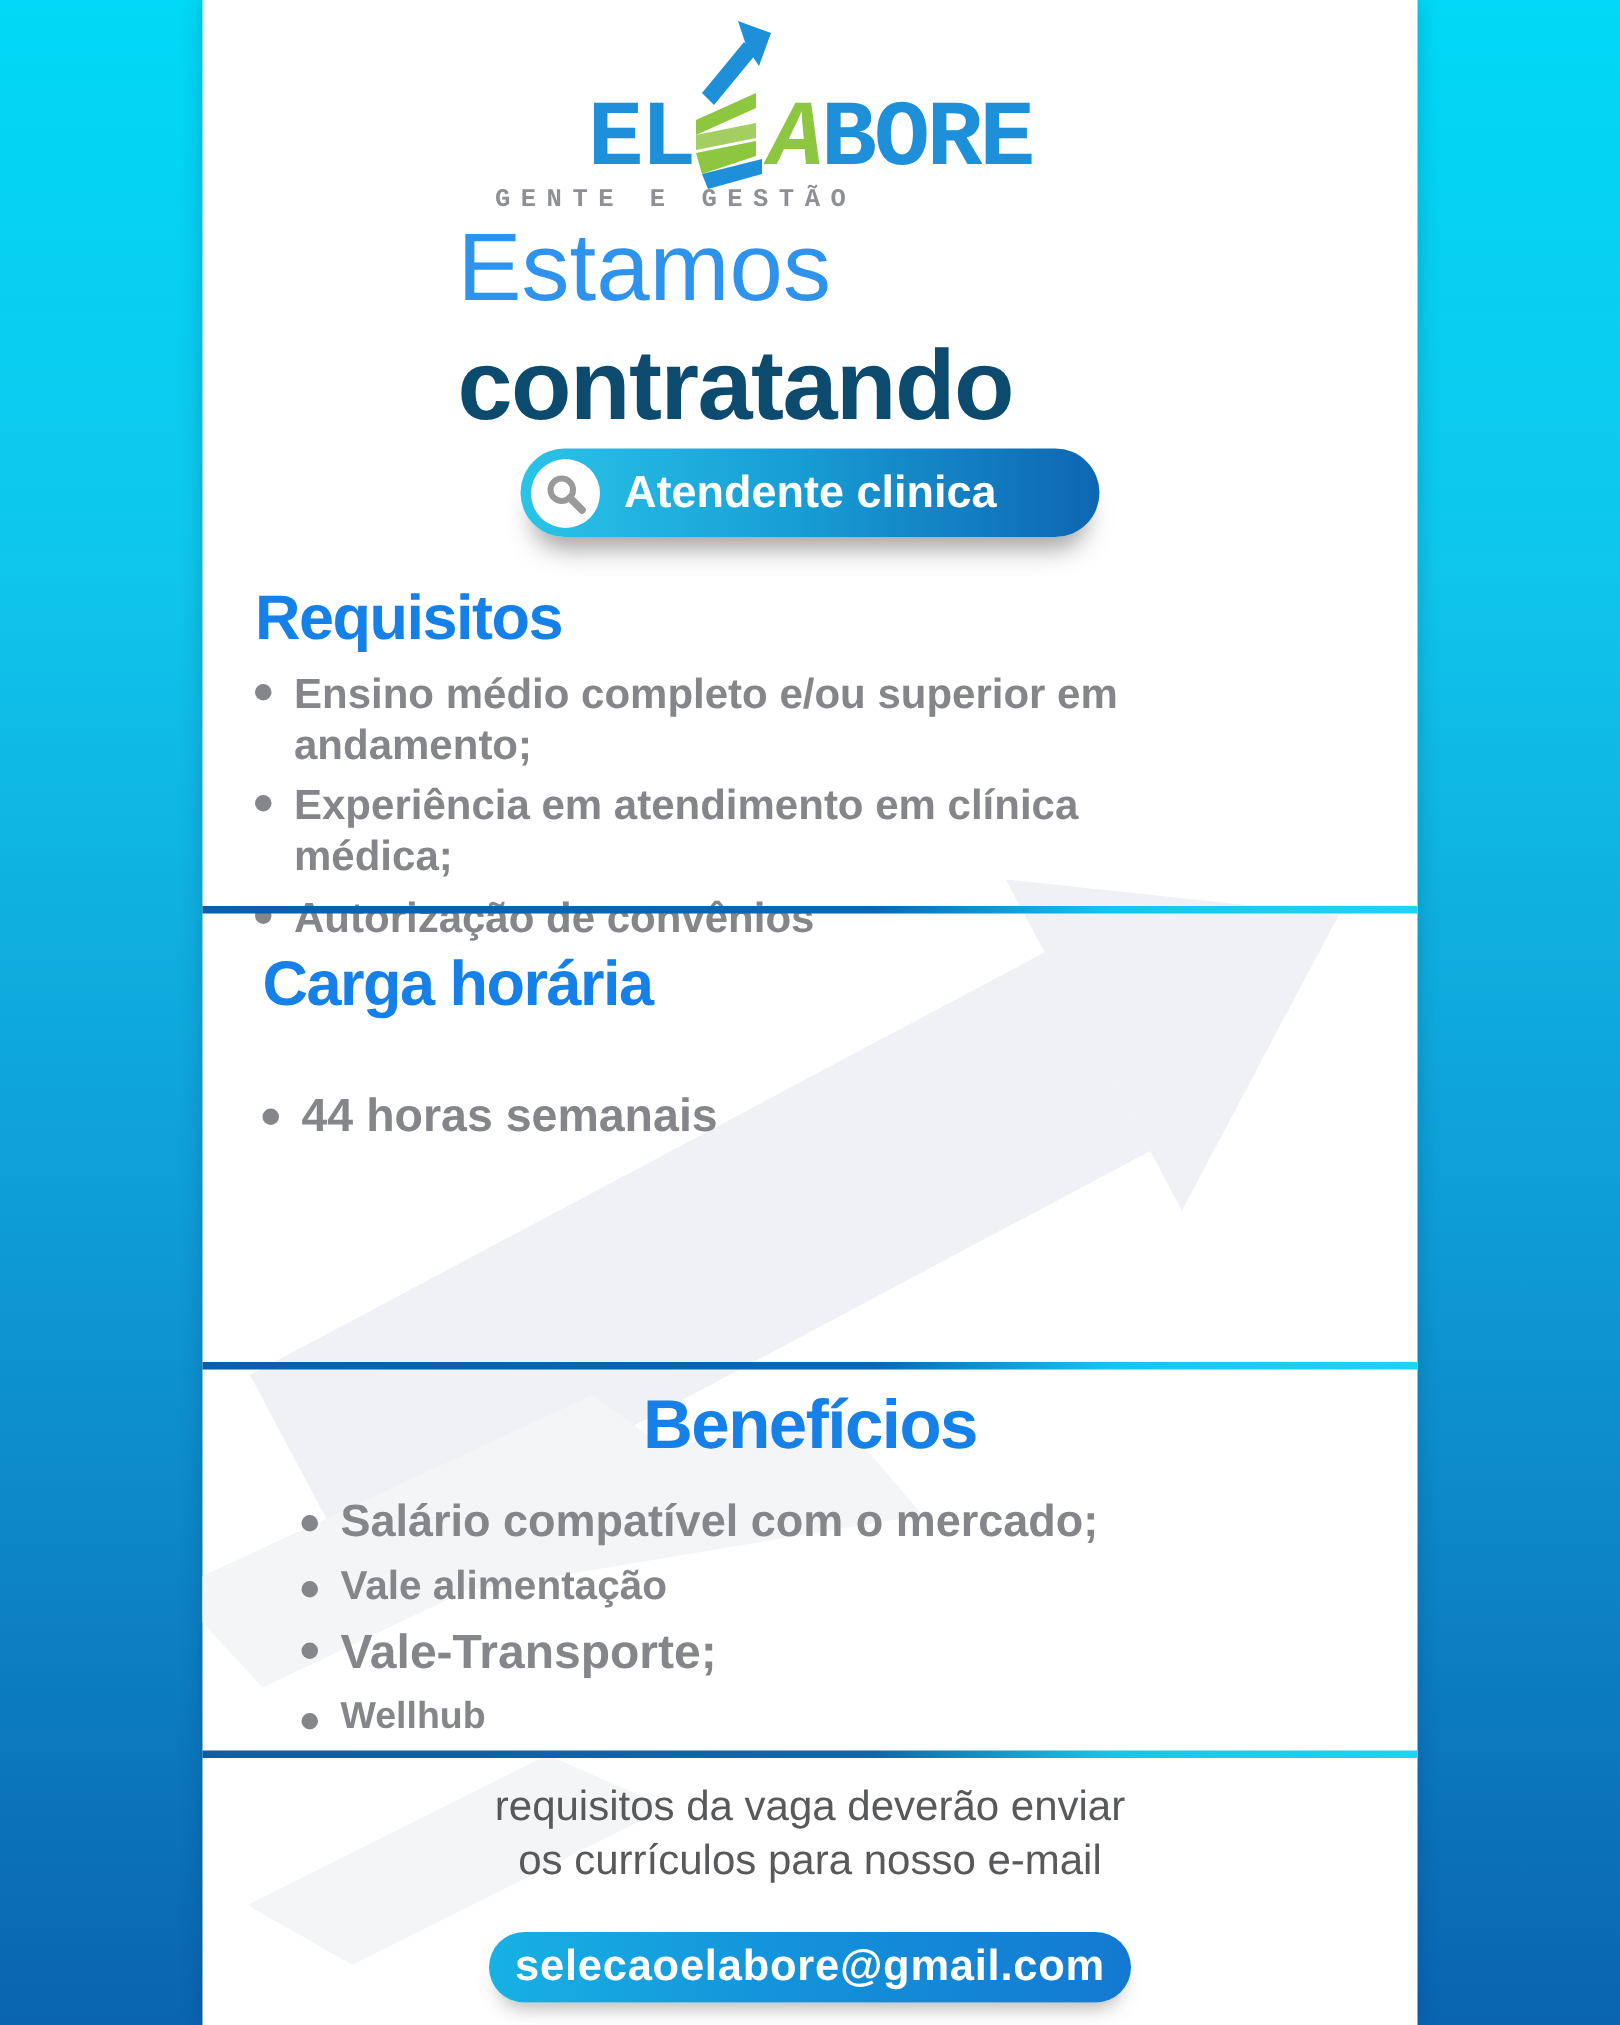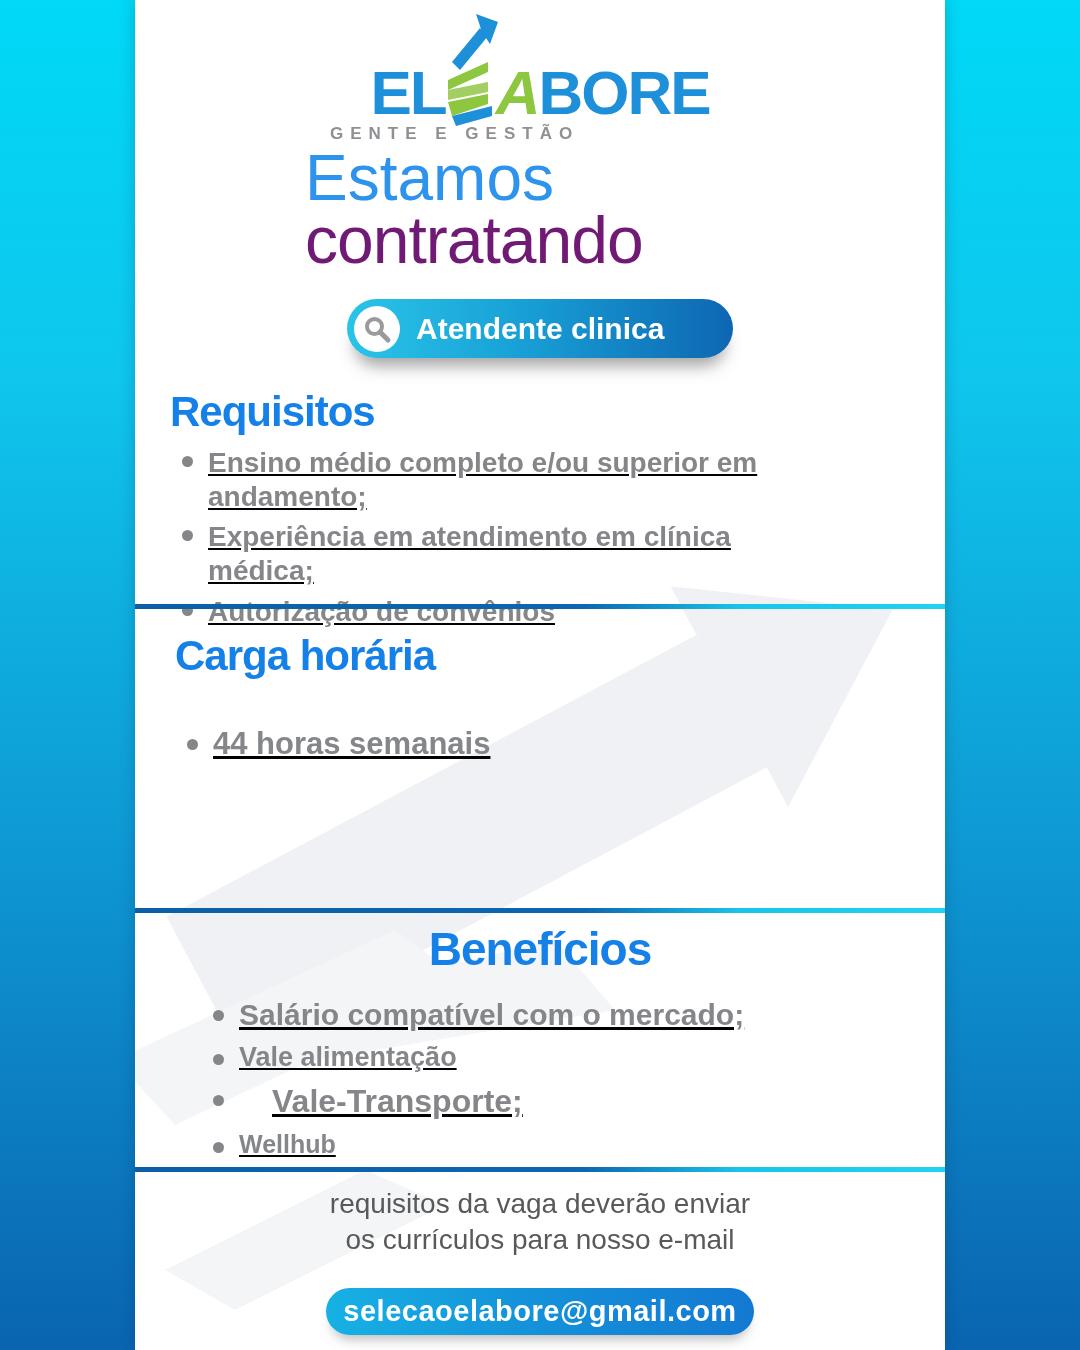--- a/index.html
+++ b/index.html
@@ -11,45 +11,45 @@
   }
   .side-strip{position:absolute; top:0; bottom:0; width:135px;}
   .side-strip.left{left:0;}
   .side-strip.right{right:0;}
   .panel{
     position:absolute; left:135px; top:0; width:810px; height:1350px;
     background:#ffffff; box-shadow:0 0 14px rgba(0,40,80,.25);
   }
   .watermark{position:absolute; inset:0; pointer-events:none;}
   
-  .logo{position:absolute; top:10px; left:0; width:810px; text-align:center;}
+  .logo{position:absolute; top:10px; left:0; width:810px; text-align:center;font-family:Liberation Mono, monospace;}
   .logo-row{display:inline-flex; align-items:flex-end; justify-content:center; height:118px;}
   .logo-word{font-size:62px; font-weight:700; letter-spacing:-2px; line-height:1; padding-bottom:4px;}
   .logo-blue{color:#1e8fd9;}
   .logo-green{color:#8dc63f; font-style:italic;}
   .logo-mark{width:58px; height:118px; margin:0 -4px;}
   .logo-sub{font-size:17px; font-weight:700; letter-spacing:7px; color:#8e9094; text-align:left; width:420px; margin:-4px auto 0;}
   
   .headline{position:absolute; top:146px; left:0; width:810px; display:flex; flex-direction:column; align-items:center;}
   .headline-inner{width:470px;}
   .headline .l1{font-size:64px; font-weight:400; color:#2e93ec; line-height:1.0; letter-spacing:0;}
-  .headline .l2{font-size:66px; font-weight:400; color:#701a75; line-height:0.92; letter-spacing:-1px;}
+  .headline .l2{font-size:66px; font-weight:700; color:#0c4a6e; line-height:0.92; letter-spacing:-1px;margin-top:16px;}
   
   .search-pill{
     position:absolute; top:299px; left:50%; transform:translateX(-50%);
     width:386px; height:59px; border-radius:30px;
     background:linear-gradient(90deg,#2ac4e8 0%,#18a0d6 45%,#0e66b2 100%);
     display:flex; align-items:center; padding-left:7px; box-sizing:border-box;
     box-shadow:0 16px 16px -8px rgba(90,90,90,.55);
   }
   .search-circle{width:46px; height:46px; border-radius:50%; background:#ffffff; display:flex; align-items:center; justify-content:center; flex:0 0 auto;}
   .search-pill .label{color:#ffffff; font-size:30px; font-weight:700; margin-left:16px; white-space:nowrap;}
   
   .sec-title{color:#1581e8; font-weight:700; margin:0;}
-  ul.bullets{list-style:none; margin:12px; padding:0;text-decoration:underline;}
+  ul.bullets{list-style:none; margin:0; padding:0;}
   ul.bullets li{display:flex; align-items:flex-start; color:#848689; font-weight:700;}
   ul.bullets .dot{width:11px; height:11px; border-radius:50%; background:#848689; flex:0 0 auto; margin-top:10px; margin-right:15px;}
   .requisitos{position:absolute; top:388px; left:35px; width:700px;}
   .requisitos .sec-title{font-size:42px; letter-spacing:-1px;}
   .requisitos ul{margin-top:10px;}
   .requisitos li{font-size:28px; line-height:1.22; margin-bottom:6px;}
   .requisitos li span.txt{max-width:615px;}
   .divider{position:absolute; left:0; width:810px; height:5px;
     background:linear-gradient(90deg,#0c5fa6 0%,#0d66ae 55%,#18c5ea 75%,#1fd3f2 100%);}
   .div1{top:604px;} .div2{top:908px;} .div3{top:1167px;}
@@ -57,21 +57,21 @@
   .carga .sec-title{font-size:42px; letter-spacing:-1px;}
   .carga ul{margin-top:46px;}
   .carga li{font-size:31px;}
   .carga ul.bullets .dot{margin-top:13px;}
   .beneficios{position:absolute; top:922px; left:0; width:810px;}
   .beneficios .sec-title{font-size:46px; text-align:center; letter-spacing:-1px;}
   .beneficios ul{margin-top:22px; padding-left:66px;}
   .beneficios li{margin-bottom:10px;}
   .beneficios li.b0{font-size:30px;}
   .beneficios li.b1{font-size:27px;}
-  .beneficios li.b2{font-size:32px;gap:33px;}
+  .beneficios li.b2{font-size:32px;}
   .beneficios li.b3{font-size:25px;}
   .beneficios ul.bullets .dot{margin-top:12px;}
   
   .footer-text{position:absolute; top:1186px; left:0; width:810px; text-align:center;
     color:#58595b; font-size:28px; font-weight:400; line-height:1.28;}
   .email-pill{
     position:absolute; top:1288px; left:50%; transform:translateX(-50%);
     width:428px; height:47px; border-radius:24px;
     background:linear-gradient(90deg,#17b1e4 0%,#1493da 45%,#1379d2 100%);
     display:flex; align-items:center; justify-content:center;

